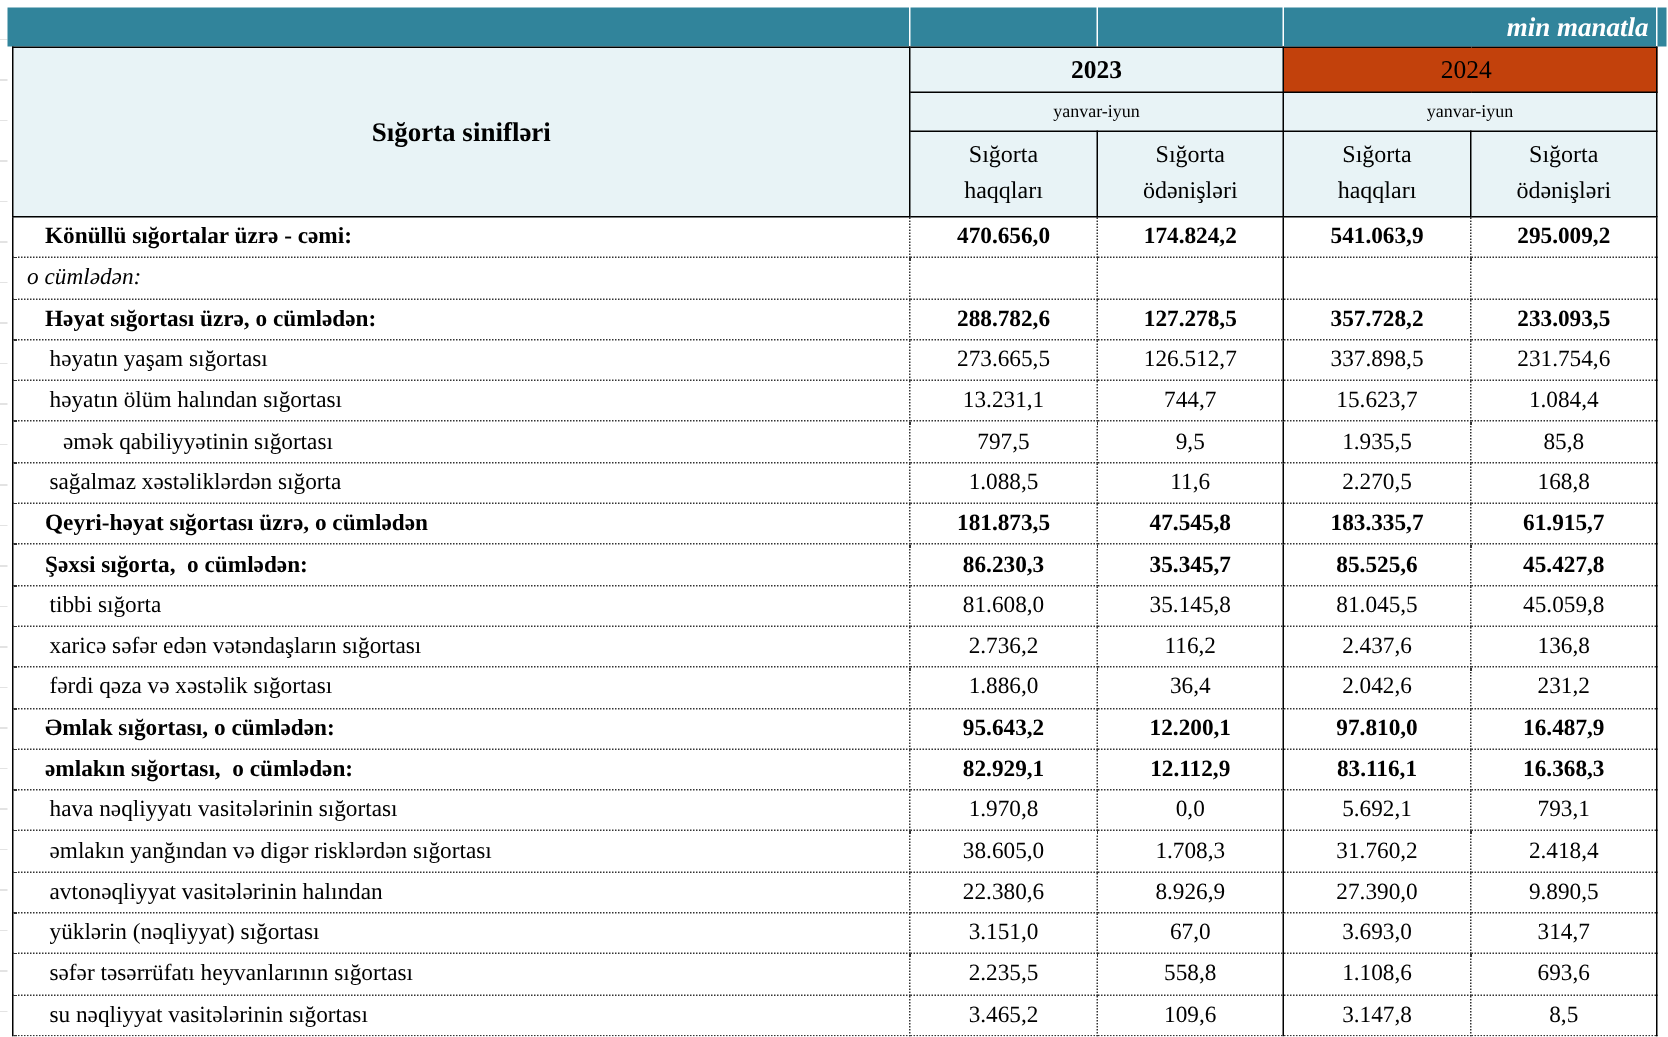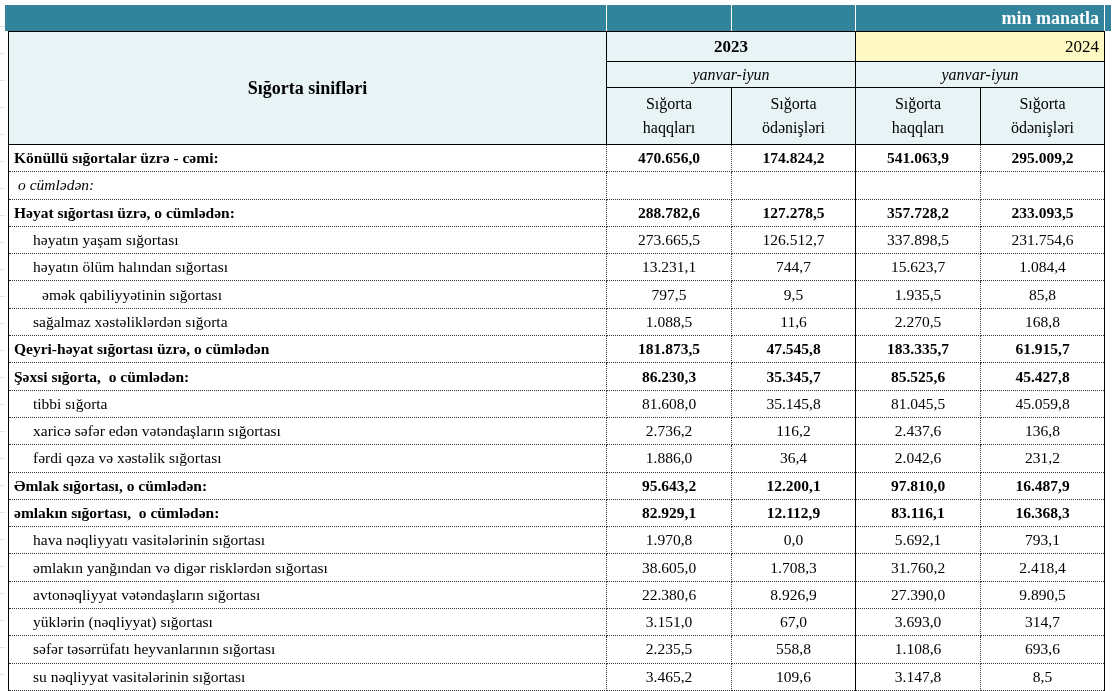--- a/index.html
+++ b/index.html
@@ -6,21 +6,21 @@
   .page{
     position:relative;width:1112px;height:691px;overflow:hidden;background:#fff;
     font-family:"Liberation Serif","DejaVu Serif",serif;color:#000;
   }
   .sheet-edge{
     position:absolute;left:0;top:0;width:5px;height:691px;
     background:repeating-linear-gradient(to bottom,#ffffff 0 26px,#e3e3e3 26px 27px);
   }
   .teal-band{
     position:absolute;left:5px;top:5px;width:1107px;height:26px;
-    display:flex;gap:1px;
+    display:flex;gap:1px;font-style:italic;
   }
   .teal-band .seg{background:#31849b;height:26px;}
   .seg1{width:601px;} .seg2{width:124px;} .seg3{width:123px;}
   .seg4{width:248px;text-align:right;} .seg5{width:6px;}
   .unit-label{
     display:block;line-height:26px;padding-right:5px;
     color:#fff;font-weight:bold;font-size:18px;
   }
   table.grid{
     position:absolute;left:8px;top:31px;width:1096px;
@@ -28,30 +28,30 @@
     border-left:1.5px solid #000;border-right:1.5px solid #000;border-top:1.5px solid #000;
   }
   thead th{
     border:1px solid #000;background:#e8f3f6;font-weight:normal;
     padding:0;vertical-align:middle;text-align:center;
   }
   tr.hr1{height:30px;} tr.hr2{height:26px;} tr.hr3{height:57px;}
   .h-label{font-weight:bold;font-size:18px;}
   .h-year{font-size:17px;}
   .y2023{font-weight:bold;}
-  .y2024{background:#fef9c3;text-align:right;padding-right:5px;font-weight:normal;}
-  .h-period{font-size:16px;font-style:italic;}
+  .y2024{background:#c2410c;text-align:center;padding-right:5px;font-weight:normal;}
+  .h-period{font-size:12px;}
   .h-measure{font-size:16px;}
   .h-measure span{display:block;width:96px;margin:0 auto;line-height:1.5;}
   tbody tr{height:27.3px;}
   tbody td{
     border-bottom:1px dotted #333;border-right:1px dotted #333;
     padding:0;font-size:15.5px;vertical-align:middle;
   }
-  tbody td.lbl{text-align:left;white-space:pre;overflow:hidden;padding-left:5px;}
+  tbody td.lbl{text-align:left;white-space:pre;overflow:hidden;padding-left:21px;}
   tbody td.val{text-align:center;}
   tbody td.sep{border-right:1px solid #000;}
   tbody td:last-child{border-right:none;}
   tr.bold td{font-weight:bold;}
   tr.italic td.lbl{font-style:italic;}
   tr.ind1 td.lbl{padding-left:9px;}
   tr.ind2 td.lbl{padding-left:24px;}
   tr.ind3 td.lbl{padding-left:33px;}
 </style>
 </head>
@@ -211,21 +211,21 @@
           <td class="val">793,1</td>
         </tr>
         <tr class="ind2">
           <td class="lbl">əmlakın yanğından və digər risklərdən sığortası</td>
           <td class="val">38.605,0</td>
           <td class="val sep">1.708,3</td>
           <td class="val">31.760,2</td>
           <td class="val">2.418,4</td>
         </tr>
         <tr class="ind2">
-          <td class="lbl">avtonəqliyyat vətəndaşların sığortası</td>
+          <td class="lbl">avtonəqliyyat vasitələrinin halından</td>
           <td class="val">22.380,6</td>
           <td class="val sep">8.926,9</td>
           <td class="val">27.390,0</td>
           <td class="val">9.890,5</td>
         </tr>
         <tr class="ind2">
           <td class="lbl">yüklərin (nəqliyyat) sığortası</td>
           <td class="val">3.151,0</td>
           <td class="val sep">67,0</td>
           <td class="val">3.693,0</td>

